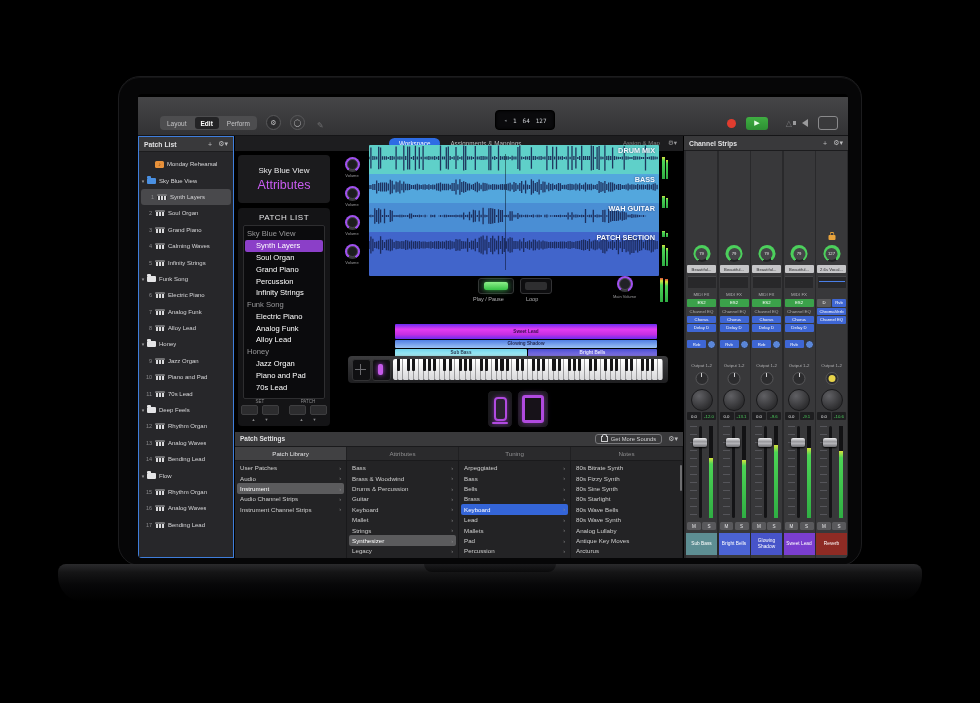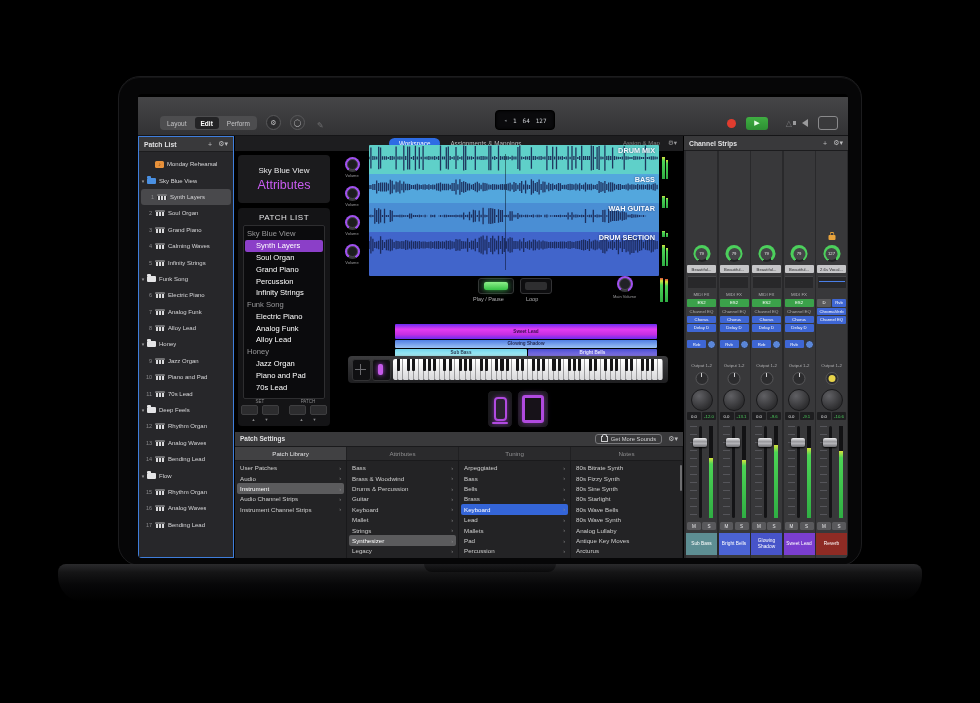--- a/index.html
+++ b/index.html
@@ -490,21 +490,21 @@
                 </div>
                 <div class="trow" style="top: 87px;">
                   <div class="knobwrap">
                     <div class="vknob"></div>
                     <div class="klabel">Volume</div>
                   </div>
                   <div class="strip-audio" style="background: rgb(65, 101, 203);">
                     <svg width="290" height="26">
                       <path d="M0.0 8.9V17.1M1.9 4.4V21.6M3.9 6.7V19.3M5.8 9.9V16.1M7.7 9.6V16.4M9.7 8.7V17.3M11.6 4.2V21.8M13.5 7.9V18.1M15.5 10.0V16.0M17.4 7.7V18.3M19.3 7.5V18.5M21.3 6.8V19.2M23.2 7.5V18.5M25.1 10.0V16.0M27.1 8.7V17.3M29.0 9.0V17.0M30.9 9.4V16.6M32.9 8.9V17.1M34.8 9.3V16.7M36.7 8.0V18.0M38.7 8.4V17.6M40.6 9.4V16.6M42.5 8.5V17.5M44.5 9.5V16.5M46.4 9.1V16.9M48.3 9.6V16.4M50.3 9.1V16.9M52.2 9.7V16.3M54.1 9.6V16.4M56.1 9.6V16.4M58.0 9.9V16.1M59.9 9.7V16.3M61.9 9.2V16.8M63.8 10.0V16.0M65.7 9.2V16.8M67.7 9.3V16.7M69.6 9.1V16.9M71.5 9.7V16.3M73.5 9.2V16.8M75.4 9.7V16.3M77.3 8.4V17.6M79.3 9.1V16.9M81.2 8.6V17.4M83.1 9.3V16.7M85.1 9.7V16.3M87.0 7.0V19.0M88.9 7.6V18.4M90.9 7.3V18.7M92.8 9.1V16.9M94.7 9.2V16.8M96.7 9.5V16.5M98.6 6.2V19.8M100.5 9.9V16.1M102.5 8.6V17.4M104.4 8.7V17.3M106.3 6.7V19.3M108.3 10.0V16.0M110.2 5.7V20.3M112.1 4.5V21.5M114.1 3.4V22.6M116.0 7.4V18.6M117.9 3.8V22.2M119.9 9.9V16.1M121.8 6.1V19.9M123.7 3.7V22.3M125.7 6.4V19.6M127.6 8.5V17.5M129.5 3.7V22.3M131.5 8.9V17.1M133.4 4.1V21.9M135.3 5.9V20.1M137.3 9.3V16.7M139.2 6.6V19.4M141.1 5.3V20.7M143.1 5.7V20.3M145.0 8.9V17.1M146.9 9.1V16.9M148.9 9.2V16.8M150.8 7.5V18.5M152.7 9.4V16.6M154.7 6.1V19.9M156.6 10.0V16.0M158.5 9.3V16.7M160.5 8.3V17.7M162.4 9.7V16.3M164.3 7.6V18.4M166.3 7.7V18.3M168.2 9.4V16.6M170.1 8.3V17.7M172.1 9.4V16.6M174.0 8.4V17.6M175.9 9.3V16.7M177.9 9.6V16.4M179.8 9.9V16.1M181.7 9.8V16.2M183.7 10.0V16.0M185.6 9.4V16.6M187.5 9.7V16.3M189.5 10.0V16.0M191.4 9.6V16.4M193.3 9.4V16.6M195.3 9.5V16.5M197.2 9.9V16.1M199.1 9.3V16.7M201.1 9.1V16.9M203.0 9.8V16.2M204.9 9.9V16.1M206.9 9.2V16.8M208.8 9.1V16.9M210.7 8.7V17.3M212.7 8.0V18.0M214.6 7.6V18.4M216.5 7.9V18.1M218.5 9.0V17.0M220.4 7.0V19.0M222.3 9.6V16.4M224.3 8.5V17.5M226.2 7.8V18.2M228.1 8.6V17.4M230.1 9.4V16.6M232.0 8.3V17.7M233.9 5.0V21.0M235.9 4.6V21.4M237.8 6.7V19.3M239.7 9.6V16.4M241.7 9.3V16.7M243.6 8.1V17.9M245.5 9.8V16.2M247.5 8.0V18.0M249.4 3.7V22.3M251.3 9.7V16.3M253.3 5.9V20.1M255.2 8.9V17.1M257.1 5.8V20.2M259.1 6.4V19.6M261.0 3.6V22.4M262.9 5.0V21.0M264.9 4.9V21.1M266.8 7.4V18.6M268.7 5.5V20.5M270.7 7.1V18.9M272.6 7.8V18.2M274.5 9.8V16.2M276.5 8.2V17.8M278.4 7.7V18.3M280.3 7.5V18.5M282.3 5.4V20.6M284.2 6.3V19.7M286.1 8.4V17.6M288.1 9.0V17.0" stroke="#182552" stroke-width="1.3" opacity="0.9"></path>
                     </svg>
-                    <div class="tname">DRUM SECTION</div>
+                    <div class="tname">PATCH SECTION</div>
                   </div>
                   <div class="tmeter">
                     <i style="height: 88%;"></i>
                     <i style="height: 78%;"></i>
                   </div>
                 </div>
                 <div class="playhead"></div>
               </div>
 
             <div class="transport">

